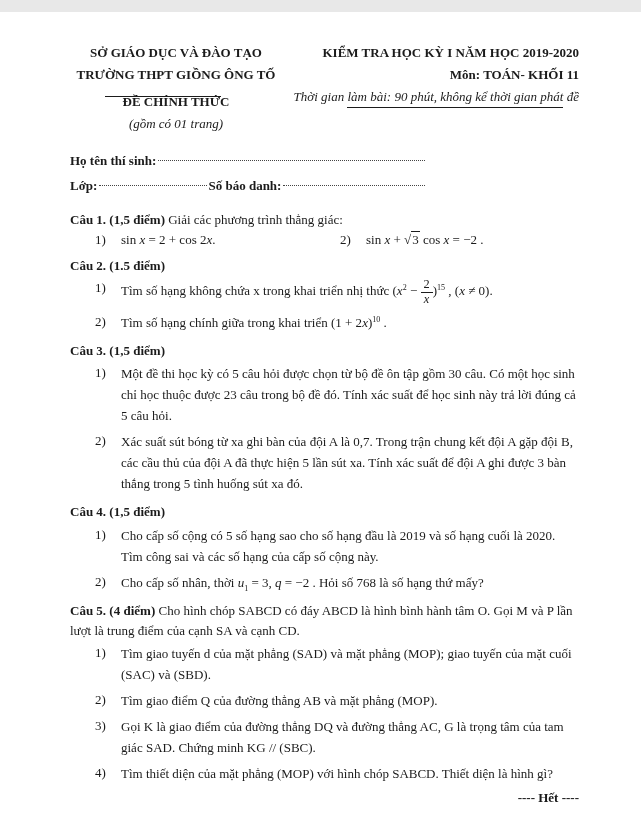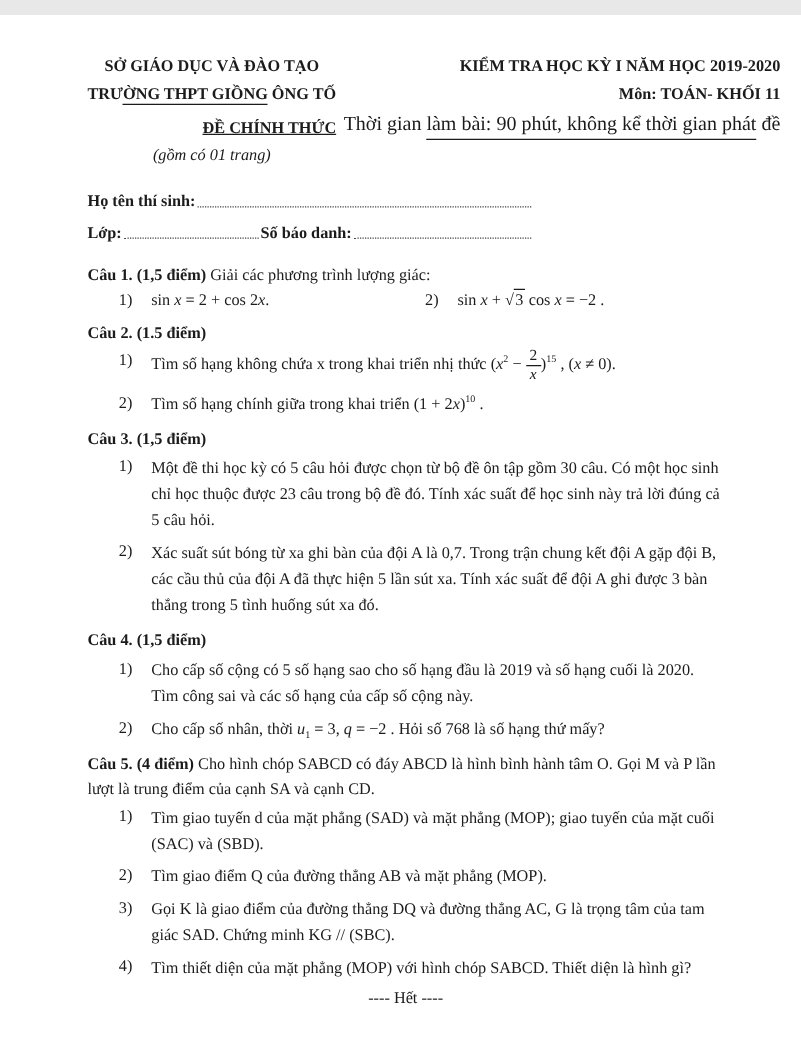--- a/index.html
+++ b/index.html
@@ -14,28 +14,28 @@
     box-sizing:border-box;
     padding:30px 62px 0 70px;
     overflow:hidden;
   }
   .bold{font-weight:bold;}
   
   .header{display:flex;align-items:flex-start;}
   .h-left{width:212px;text-align:center;line-height:1.7;}
   .h-right{flex:1;text-align:right;line-height:1.7;padding-left:6px;}
   .h-line{white-space:nowrap;}
-  .uline{border-bottom:1.4px solid #1b1b1b;padding-bottom:1px;}
-  .exam-type{margin-top:5px;text-align:right;text-decoration:underline;}
+  .uline{border-bottom:1.4px solid #1b1b1b;padding-bottom:14px;}
+  .exam-type{margin-top:5px;text-align:center;}
   .pages-note{font-style:italic;font-weight:normal;}
-  .time-line{font-size:16px;white-space:nowrap;}
+  .time-line{font-style:italic;font-size:13px;white-space:nowrap;}
   .time-uline{border-bottom:1.2px solid #1b1b1b;padding-bottom:2.5px;}
   
   .info{margin-top:18px;width:356px;}
-  .info-row{display:flex;align-items:flex-end;margin-bottom:9px;}
+  .info-row{display:flex;align-items:center;margin-bottom:9px;}
   .info-label{font-weight:bold;white-space:nowrap;}
   .leader{flex:1;border-bottom:1.6px dotted #444;margin:0 1px 3px 2px;height:1px;}
   .leader-fixed{flex:0 0 108px;}
   
   .questions{margin-top:16px;}
   .q{margin-top:8px;}
   .q-heading{line-height:1.5;}
   .item{display:flex;margin:3px 0 5px 25px;}
   .item .no{flex:0 0 26px;line-height:1.6;}
   .item .txt{flex:1;line-height:1.62;}
@@ -45,21 +45,21 @@
   .eq-cell1 .no,.eq-cell2 .no{flex:0 0 26px;}
   
   .mv{font-style:italic;font-family:"Liberation Serif",serif;}
   sup{font-size:0.62em;vertical-align:super;line-height:0;}
   sub{font-size:0.62em;vertical-align:sub;line-height:0;}
   .frac{display:inline-block;vertical-align:-0.62em;text-align:center;line-height:1.1;font-size:0.95em;}
   .frac .num{display:block;border-bottom:1px solid #1b1b1b;padding:0 3px;}
   .frac .den{display:block;}
   .sqrt-body{border-top:1.2px solid #1b1b1b;padding:0 1px;}
   
-  .footer{text-align:center;margin-top:6px;}
+  .footer{text-align:right;margin-top:6px;font-weight:bold;}
 </style>
 </head>
 <body>
 
 <div class="page">
 
   <div class="header">
     <div class="h-left">
       <div class="h-line bold">SỞ GIÁO DỤC VÀ ĐÀO TẠO</div>
       <div class="h-line bold"><span>TRƯ</span><span class="uline">ỜNG THPT GIỒNG</span><span> ÔNG TỐ</span></div>
@@ -82,21 +82,21 @@
       <span class="info-label">Lớp:</span>
       <span class="leader leader-fixed"></span>
       <span class="info-label">Số báo danh:</span>
       <span class="leader"></span>
     </div>
   </div>
 
   <div class="questions">
 
     <div class="q">
-      <div class="q-heading"><span class="bold">Câu 1. (1,5 điểm)</span><span> Giải các phương trình lượng giác:</span></div>
+      <div class="q-heading"><span class="bold">Câu 1. (1,5 điểm)</span><span> Giải các phương trình thẳng giác:</span></div>
       <div class="eq-row">
         <div class="eq-cell1">
           <span class="no">1)</span>
           <span class="txt">sin <span class="mv">x</span> = 2 + cos 2<span class="mv">x</span>.</span>
         </div>
         <div class="eq-cell2">
           <span class="no">2)</span>
           <span class="txt">sin <span class="mv">x</span> + <span class="sqrt"><span>√</span><span class="sqrt-body">3</span></span> cos <span class="mv">x</span> = −2 .</span>
         </div>
       </div>

